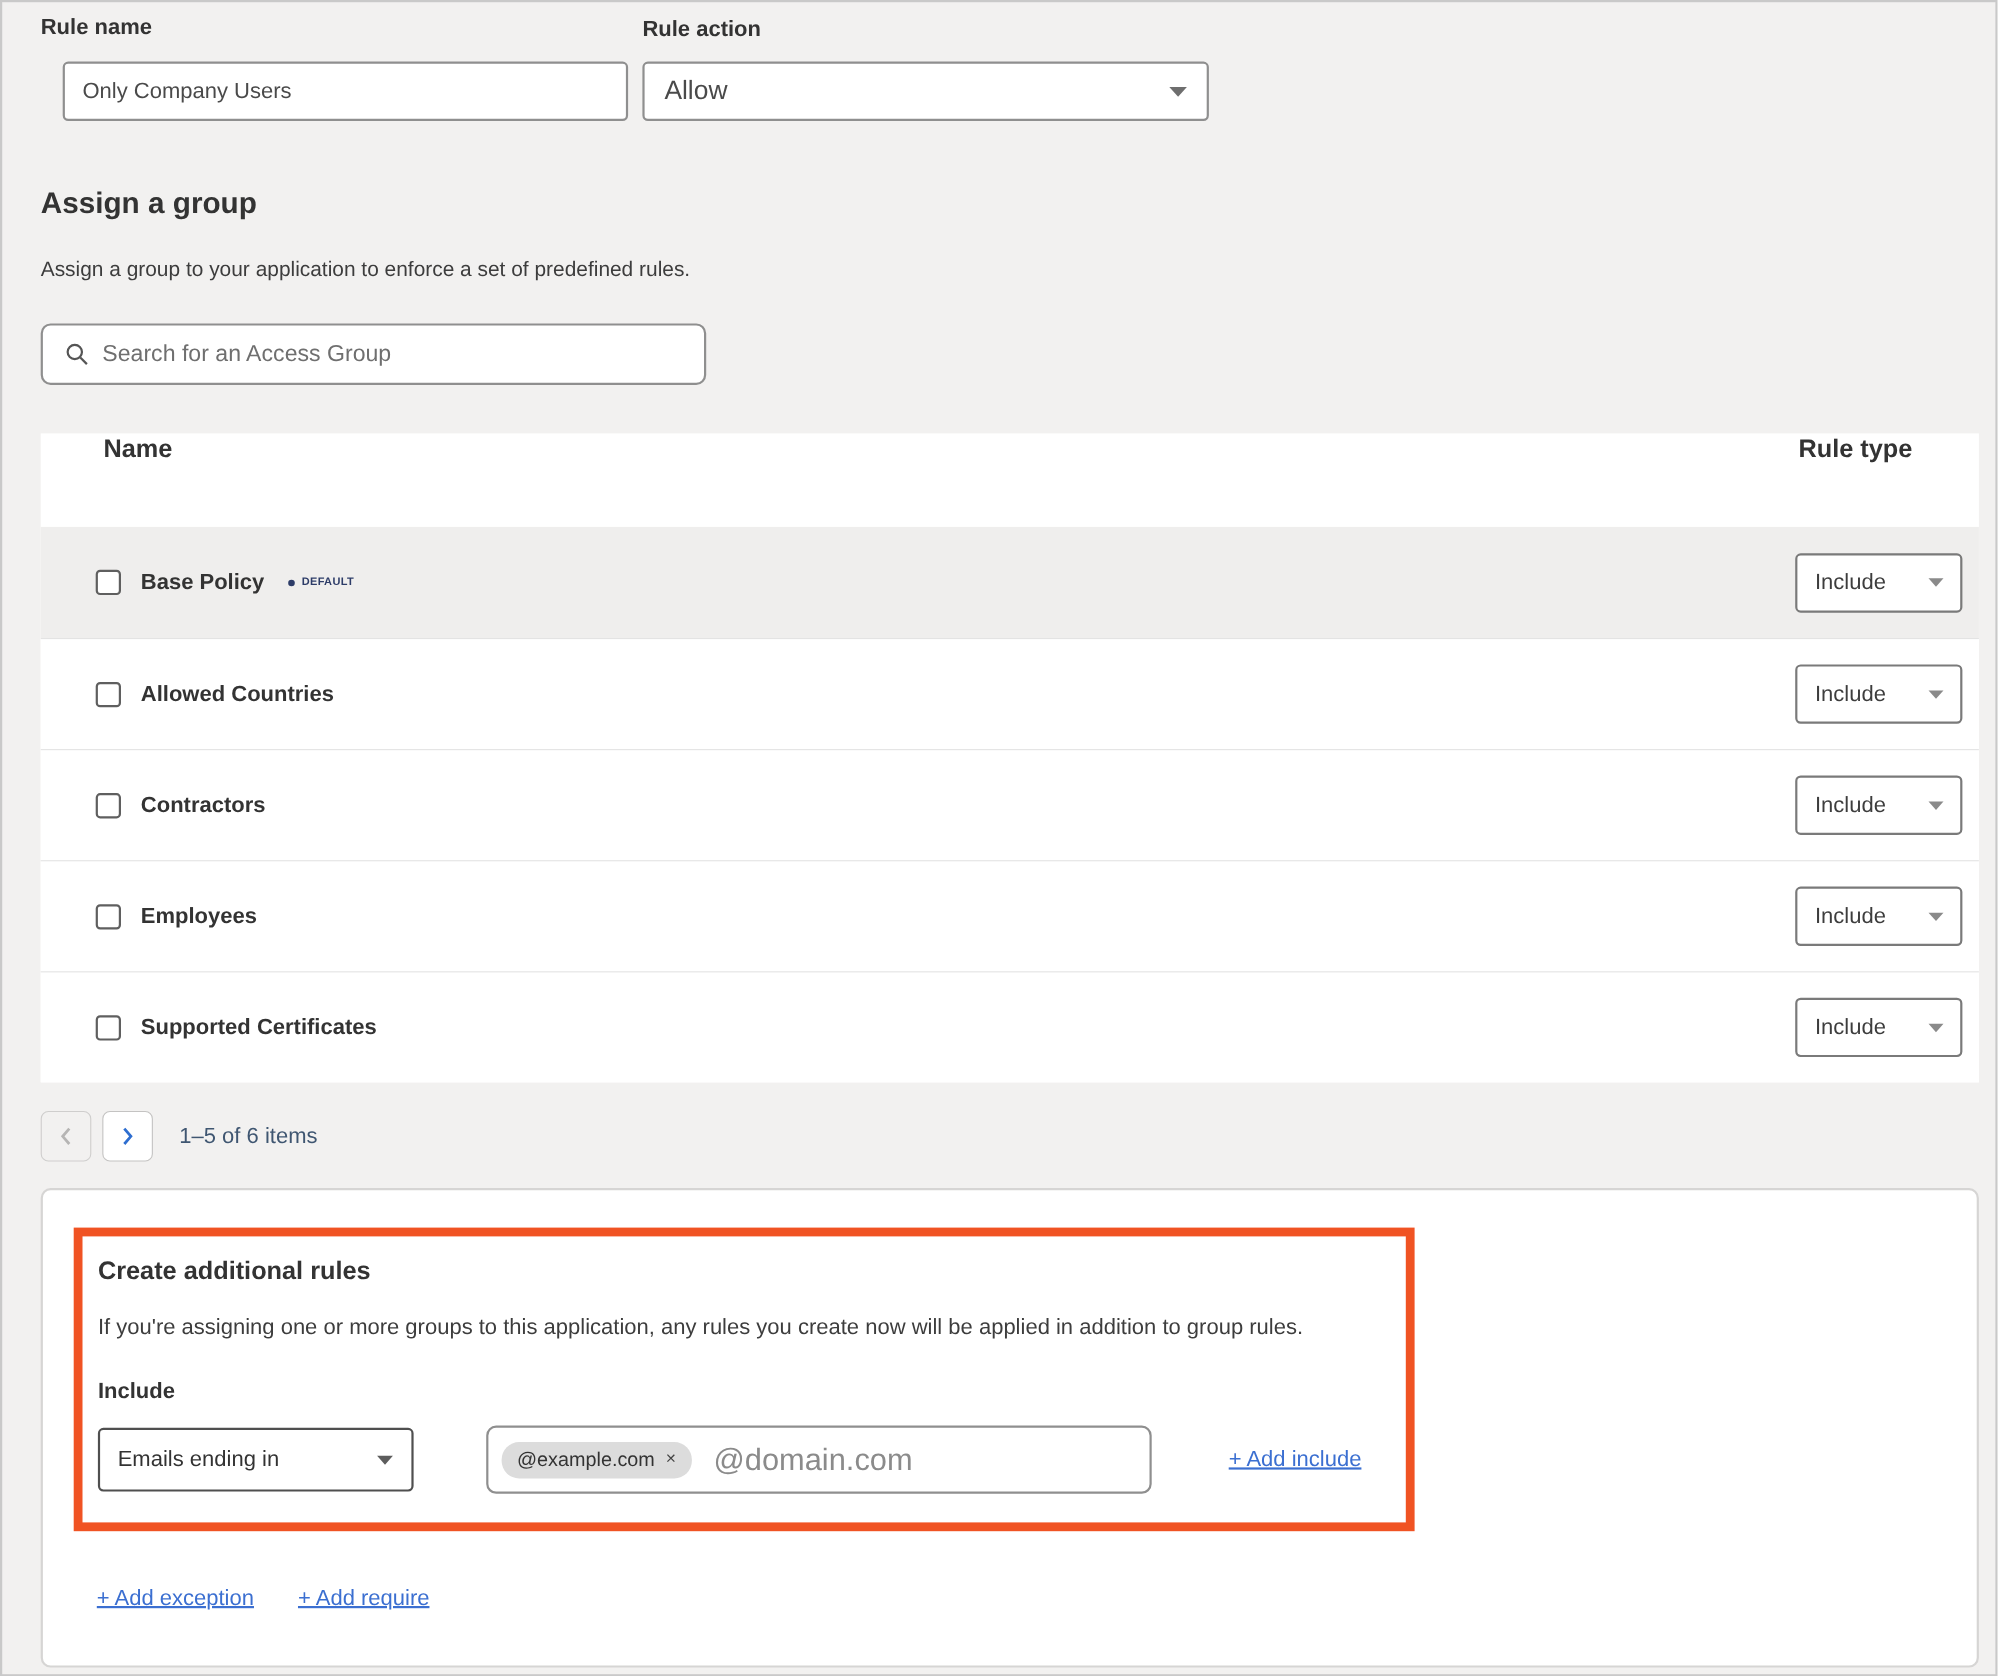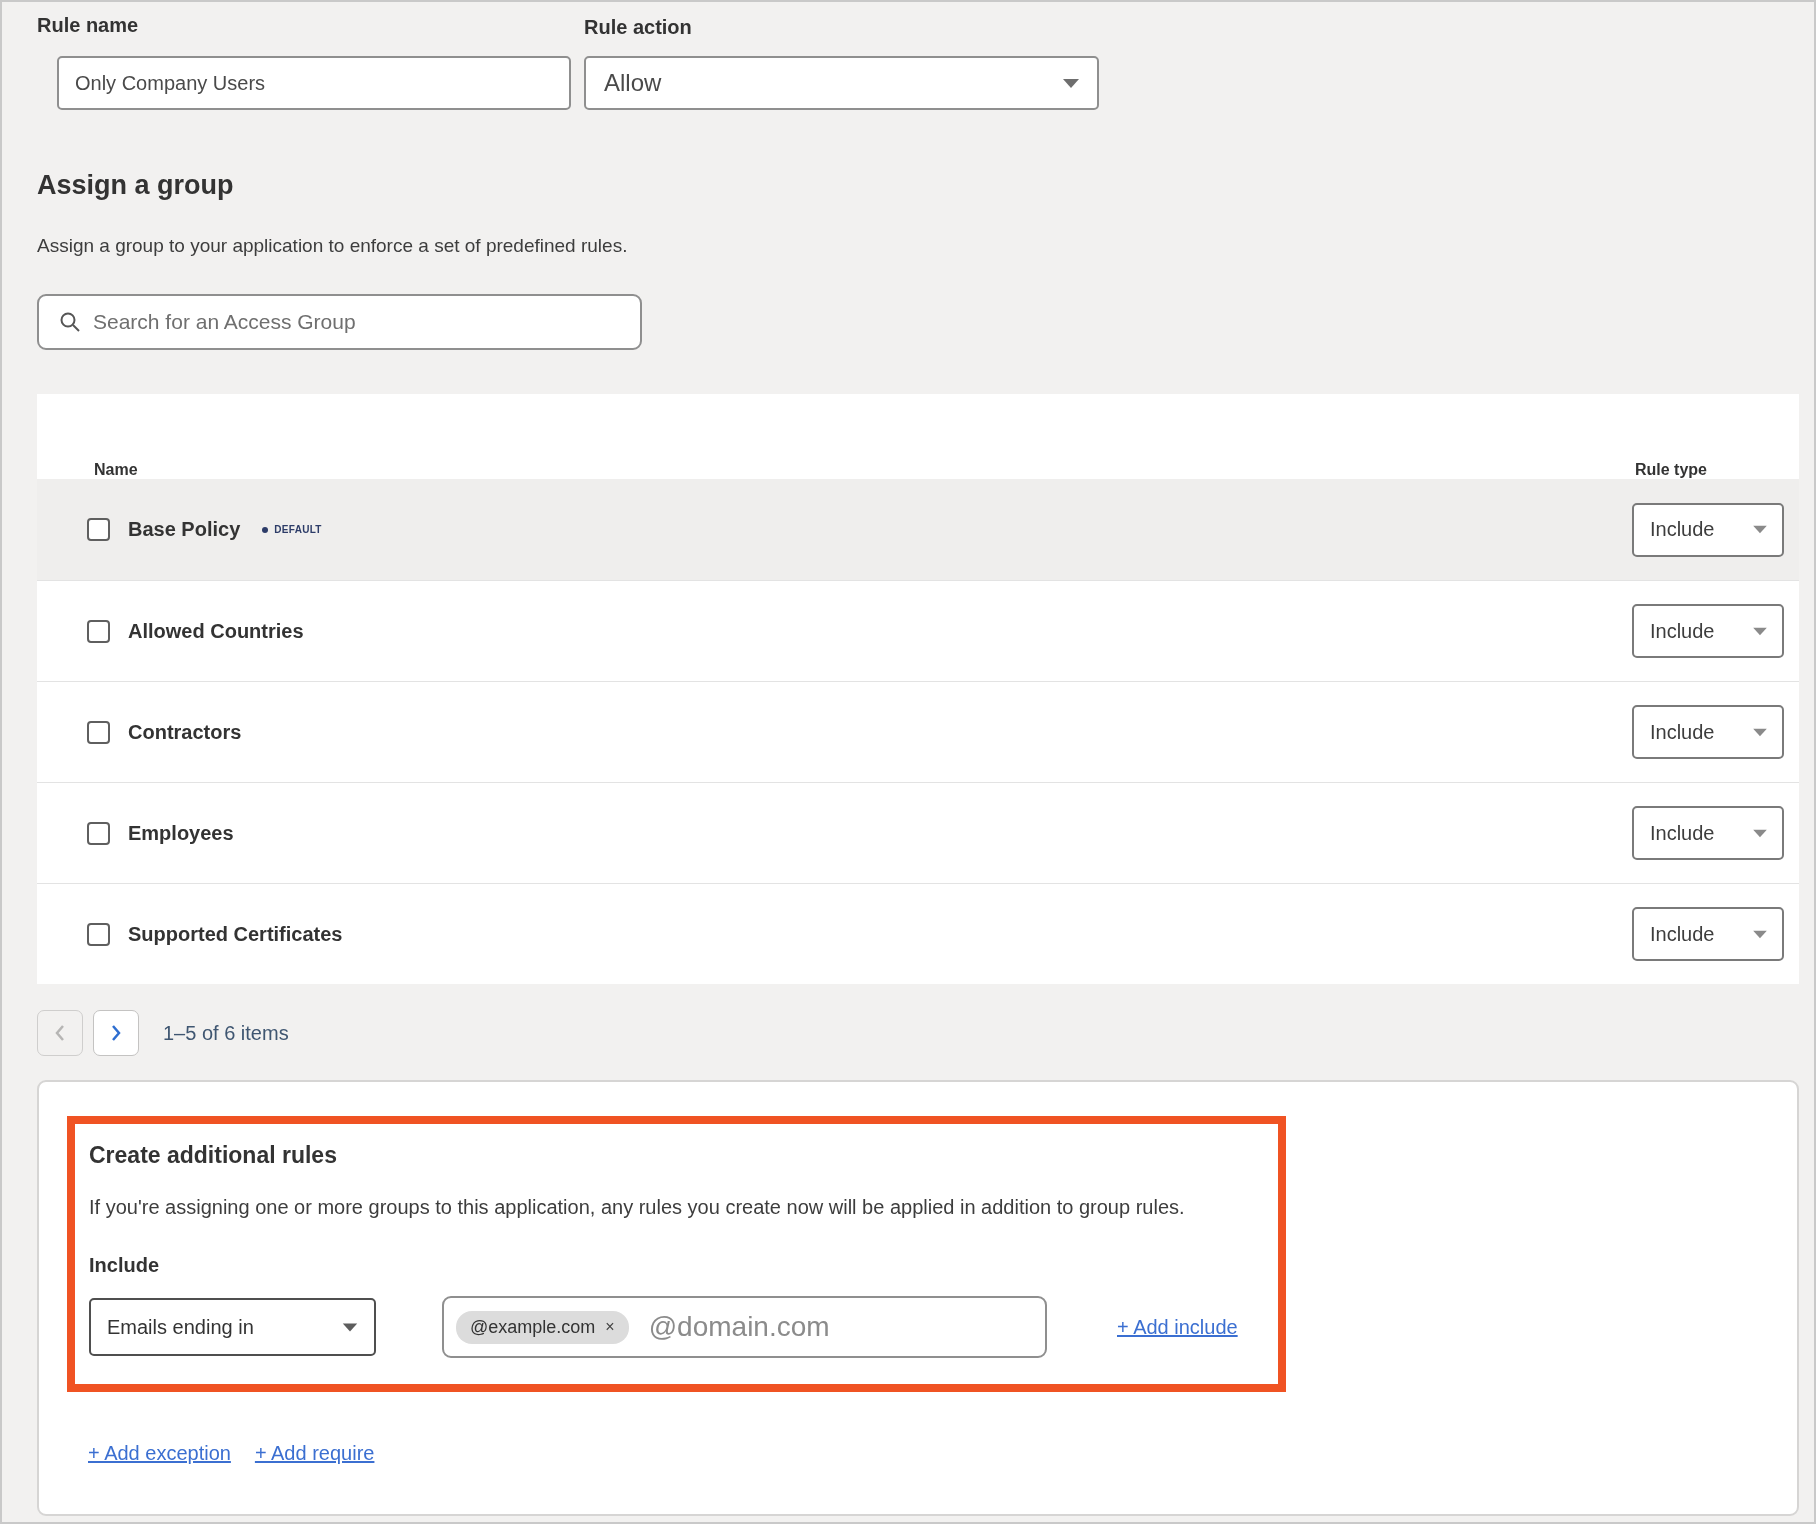--- a/index.html
+++ b/index.html
@@ -60,22 +60,22 @@
     font-family:"Liberation Sans", sans-serif; font-size:21px; color:#6f6f6f;
   }
   .search-box input::placeholder { color:#6f6f6f; opacity:1; }
 
   
   .group-table {
     position:absolute; left:35px; top:392px; width:1762px; height:590px;
     background:#fff;
   }
   .thead {
-    height:85px; display:flex; align-items:flex-end;
-    font-size:16px; font-weight:bold; color:#333;
+    height:85px; display:flex; align-items:flex-start;
+    font-size:23px; font-weight:bold; color:#333;
   }
   .th-name { padding-left:57px; flex:1; }
   .th-ruletype { width:164px; flex:0 0 auto; }
   .trow {
     height:101px; display:flex; align-items:center; position:relative;
     border-top:1px solid #e3e3e3; background:#fff;
   }
   .trow.selected { background:#efeeed; border-top:1px solid #e3e3e3; }
   .checkbox {
     width:23px; height:23px; border:2px solid #5f5f5f; border-radius:4px;
@@ -155,21 +155,21 @@
     font-family:"Liberation Sans", sans-serif; font-size:28px; color:#6f6f6f;
     margin-left:18px; min-width:50px;
   }
   .tag-input input::placeholder { color:#8b8b8b; opacity:1; }
   .link {
     color:#3b6fd1; font-size:20px; text-decoration:underline; cursor:pointer;
     white-space:nowrap;
   }
   .add-include { margin-left:28px; }
   .bottom-links {
-    position:absolute; left:49px; top:360px; display:flex; gap:24px;
+    position:absolute; left:49px; top:360px; display:flex; gap:40px;
   }
 </style>
 </head>
 <body>
 
 <div class="page">
 
   <div class="field-label" style="left:35px; top:12px;">Rule name</div>
   <div class="text-input" style="left:35px; top:54px; width:514px;margin-left:20px;">
     <input type="text" value="Only Company Users" style="">

